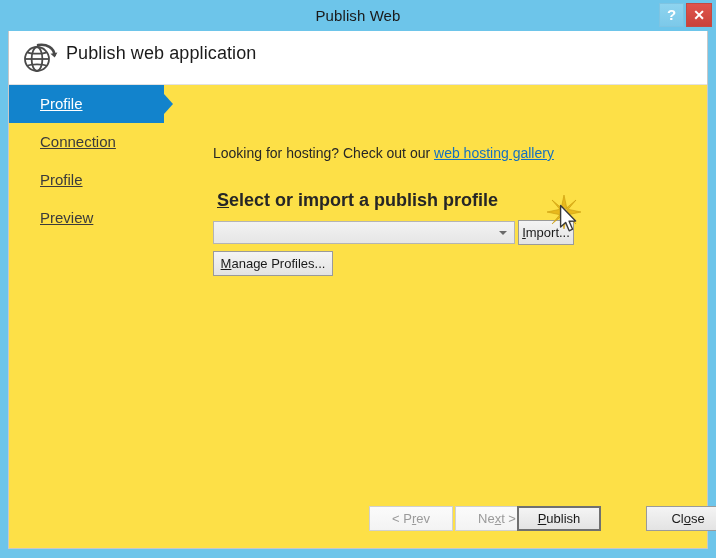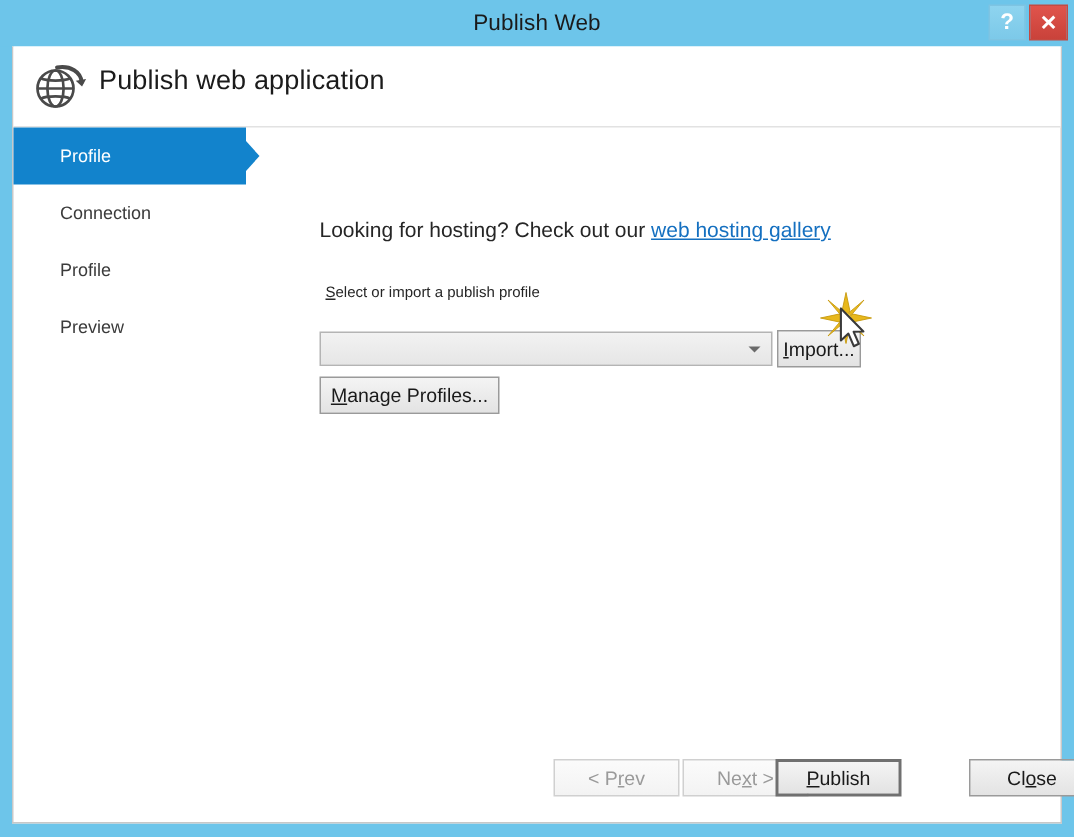--- a/index.html
+++ b/index.html
@@ -69,21 +69,21 @@
     line-height: 22px;
     cursor: pointer;
   }
 
   
   #client-area {
     position: absolute;
     left: 8px; top: 31px;
     width: 700px;
     height: 518px;
-    background: #ffffff;
+    background: #fde047;
     box-sizing: border-box;
     border: 1px solid #c8c8c8;
     border-top: none;
   }
 
   
   #dialog-header {
     position: absolute;
     left: 0; top: 0;
     width: 698px;
@@ -109,24 +109,25 @@
     position: absolute;
     left: 0; top: 54px;
     width: 190px;
     height: 463px;
   }
   .nav-item {
     position: relative;
     height: 38px;
     line-height: 38px;
     padding-left: 31px;
-    font-size: 12px;
+    font-size: 15px;
     color: #3b3b3b;
     cursor: pointer;
     box-sizing: border-box;
+    text-decoration: underline;
   }
   .nav-item.selected {
     color: #ffffff;
     background: #1283cc;
     width: 155px;
   }
   .nav-item.selected::after {
     content: "";
     position: absolute;
     right: -9px; top: 9px;
@@ -151,23 +152,24 @@
     white-space: nowrap;
   }
   #hosting-link {
     color: #1570c0;
     text-decoration: underline;
     cursor: pointer;
   }
   #profile-label {
     position: absolute;
     left: 18px; top: 105px;
-    font-size: 10px;
+    font-size: 18px;
     color: #262626;
     white-space: nowrap;
+    font-weight: bold;
   }
   .akey { text-decoration: underline; }
 
   #profile-combo {
     position: absolute;
     left: 14px; top: 136px;
     width: 302px;
     height: 23px;
     box-sizing: border-box;
     border: 1px solid #b4b4b4;

